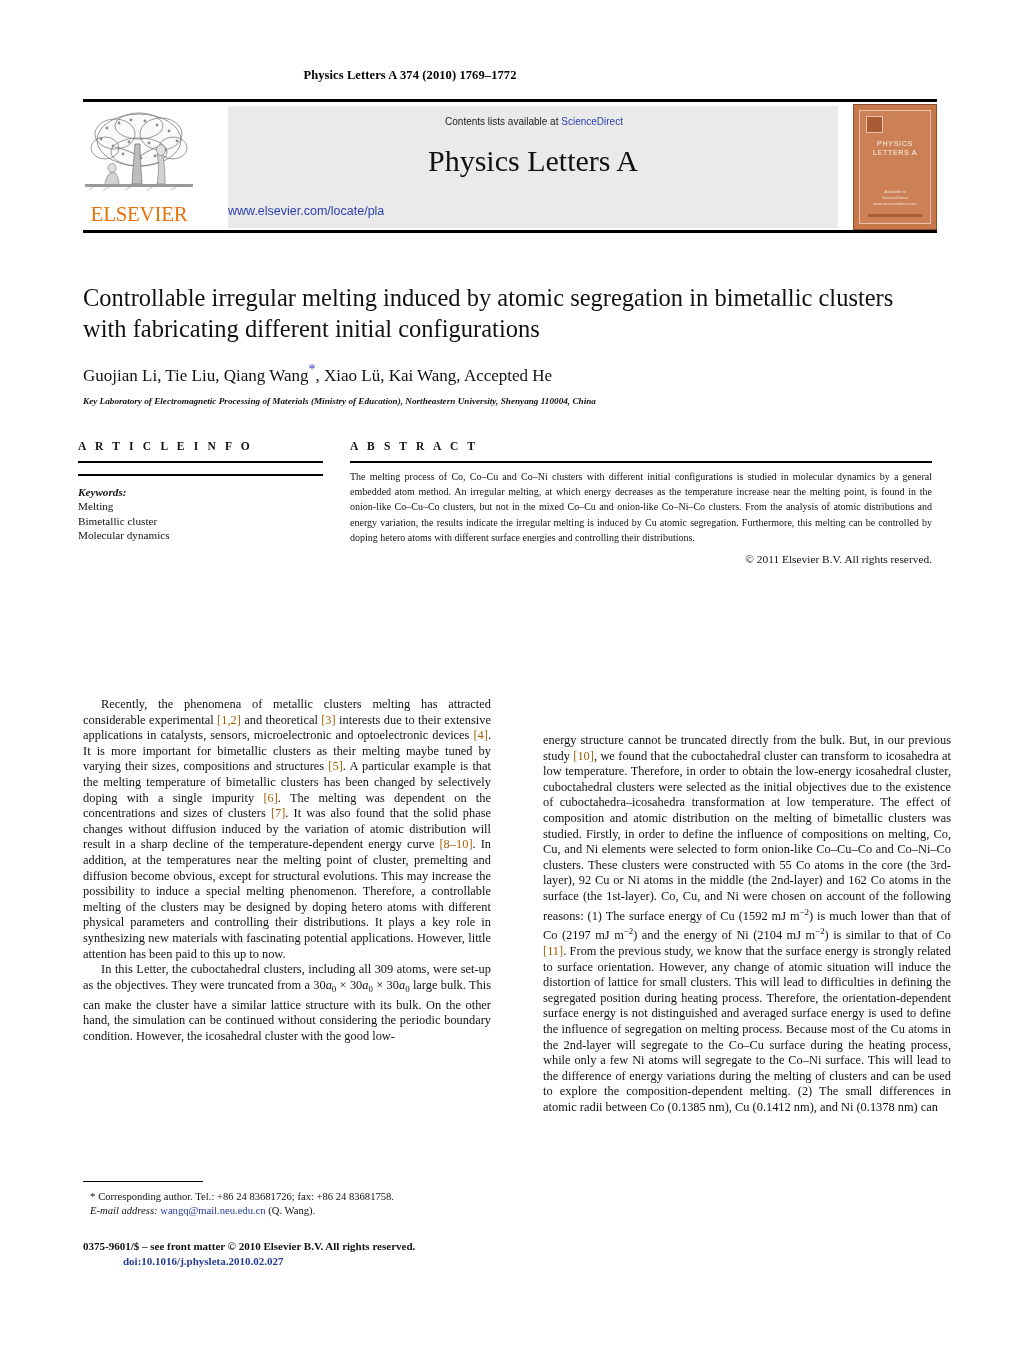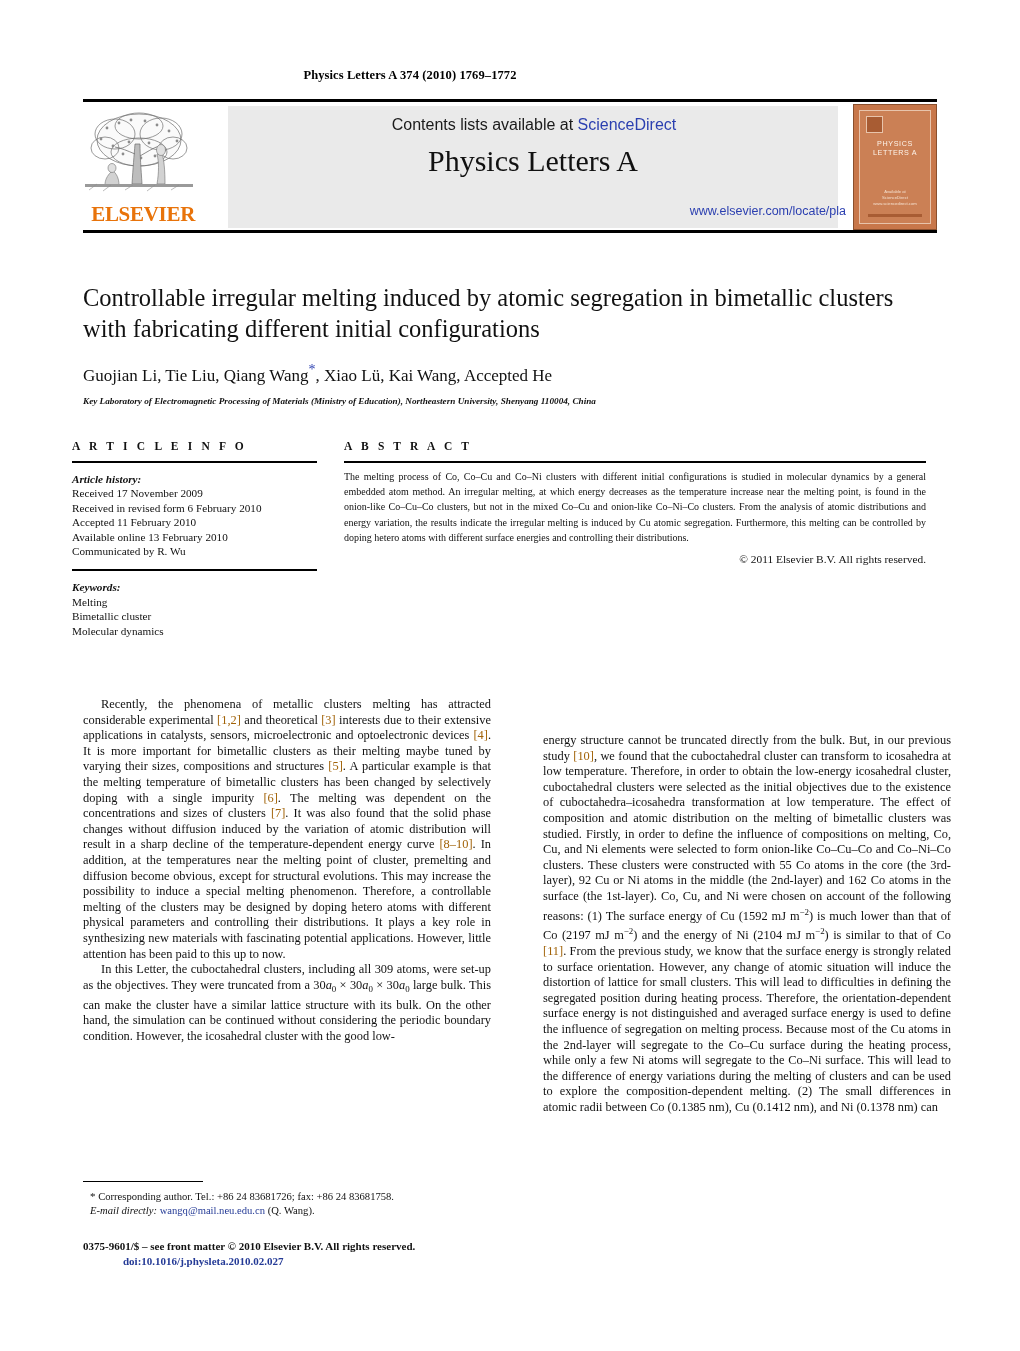--- a/index.html
+++ b/index.html
@@ -72,61 +72,61 @@
     position: absolute;
     left: 2px; top: 0px;
     width: 108px;
     height: 96px;
     overflow: hidden;
   }
   .elsevier-word {
     position: absolute;
     left: 0px; top: 96px;
     width: 112px;
-    text-align: right;
+    text-align: center;
     font-family: "Liberation Serif", serif;
     font-size: 21px;
-    font-weight: bold;
+    font-weight: normal;
     color: #e8730a;
     letter-spacing: -0.3px;
     line-height: 24px;
   }
   .banner-center {
     position: absolute;
     left: 145px; top: 4px;
     width: 610px;
     height: 122px;
     background: #eaeaea;
   }
   .contents-line {
     position: absolute;
     left: 0; top: 10px;
     width: 612px;
     text-align: center;
     font-family: "Liberation Sans", sans-serif;
-    font-size: 16px;
+    font-size: 10px;
     color: #1a1a1a;
   }
   .sd-link {
     color: #2b3fb0;
   }
   .journal-title {
     position: absolute;
     left: 0; top: 38px;
     width: 610px;
     text-align: center;
     font-family: "Liberation Serif", serif;
     font-size: 30px;
     color: #111;
   }
   .journal-url {
     position: absolute;
-    left: 8px; top: 98px;
+    left: 0; top: 98px;
     width: 610px;
-    text-align: right;
+    text-align: left;
     font-family: "Liberation Sans", sans-serif;
     font-size: 12.5px;
     color: #2b3fb0;
   }
   .cover-thumb {
     position: absolute;
     left: 770px; top: 2px;
     width: 84px;
     height: 126px;
     background: #c8774a;
@@ -207,21 +207,21 @@
     font-family: "Liberation Serif", serif;
     font-style: italic;
     font-weight: bold;
     font-size: 9.2px;
     color: #111;
   }
 
   
   .info-abstract {
     position: absolute;
-    left: 72px;
+    left: 78px;
     top: 440px;
     width: 854px;
     height: 200px;
     text-decoration: underline;
   }
   .col-info {
     position: absolute;
     left: 0; top: 0;
     width: 245px;
   }
@@ -452,28 +452,20 @@
     <h1 class="paper-title">Controllable irregular melting induced by atomic segregation in bimetallic clusters with fabricating different initial configurations</h1>
     <div class="authors"><span>Guojian Li, Tie Liu, Qiang Wang</span><span class="corr-star">*</span><span>, Xiao Lü, Kai Wang, Accepted He</span></div>
     <div class="affiliation">Key Laboratory of Electromagnetic Processing of Materials (Ministry of Education), Northeastern University, Shenyang 110004, China</div>
   </div>
 
   <div class="info-abstract">
 
     <div class="col-info">
       <div class="sec-head">A R T I C L E   I N F O</div>
       <div class="rule-thin"></div>
-      <div class="hist">
-        <div class="hist-label">Article history:</div>
-        <div>Received 17 November 2009</div>
-        <div>Received in revised form 6 February 2010</div>
-        <div>Accepted 11 February 2010</div>
-        <div>Available online 13 February 2010</div>
-        <div>Communicated by R. Wu</div>
-      </div>
       <div class="rule-thin-2"></div>
       <div class="kw">
         <div class="kw-label">Keywords:</div>
         <div>Melting</div>
         <div>Bimetallic cluster</div>
         <div>Molecular dynamics</div>
       </div>
     </div>
 
     <div class="col-abstract">
@@ -495,21 +487,21 @@
 
     <div class="bcol bcol-right">
       <p><span>energy structure cannot be truncated directly from the bulk. But, in our previous study </span><span class="ref">[10]</span><span>, we found that the cuboctahedral cluster can transform to icosahedra at low temperature. Therefore, in order to obtain the low-energy icosahedral cluster, cuboctahedral clusters were selected as the initial objectives due to the existence of cuboctahedra–icosahedra transformation at low temperature. The effect of composition and atomic distribution on the melting of bimetallic clusters was studied. Firstly, in order to define the influence of compositions on melting, Co, Cu, and Ni elements were selected to form onion-like Co–Cu–Co and Co–Ni–Co clusters. These clusters were constructed with 55 Co atoms in the core (the 3rd-layer), 92 Cu or Ni atoms in the middle (the 2nd-layer) and 162 Co atoms in the surface (the 1st-layer). Co, Cu, and Ni were chosen on account of the following reasons: (1) The surface energy of Cu (1592 mJ m</span><sup>−2</sup><span>) is much lower than that of Co (2197 mJ m</span><sup>−2</sup><span>) and the energy of Ni (2104 mJ m</span><sup>−2</sup><span>) is similar to that of Co </span><span class="ref">[11]</span><span>. From the previous study, we know that the surface energy is strongly related to surface orientation. However, any change of atomic situation will induce the distortion of lattice for small clusters. This will lead to difficulties in defining the segregated position during heating process. Therefore, the orientation-dependent surface energy is not distinguished and averaged surface energy is used to define the influence of segregation on melting process. Because most of the Cu atoms in the 2nd-layer will segregate to the Co–Cu surface during the heating process, while only a few Ni atoms will segregate to the Co–Ni surface. This will lead to the difference of energy variations during the melting of clusters and can be used to explore the composition-dependent melting. (2) The small differences in atomic radii between Co (0.1385 nm), Cu (0.1412 nm), and Ni (0.1378 nm) can</span></p>
     </div>
 
   </div>
 
   <div class="footnotes">
     <div class="fn-rule"></div>
     <div class="fn-line"><span class="fn-star">*</span> <span>Corresponding author. Tel.: +86 24 83681726; fax: +86 24 83681758.</span></div>
-    <div class="fn-line"><span class="fn-email-label">E-mail directly:</span> <span class="fn-email">wangq@mail.neu.edu.cn</span> <span>(Q. Wang).</span></div>
+    <div class="fn-line"><span class="fn-email-label">E-mail address:</span> <span class="fn-email">wangq@mail.neu.edu.cn</span> <span>(Q. Wang).</span></div>
   </div>
 
   <div class="imprint">
     <div>0375-9601/$ – see front matter  © 2010 Elsevier B.V. All rights reserved.</div>
     <div class="doi">doi:10.1016/j.physleta.2010.02.027</div>
   </div>
 
 </div>
 
 </body></html>

